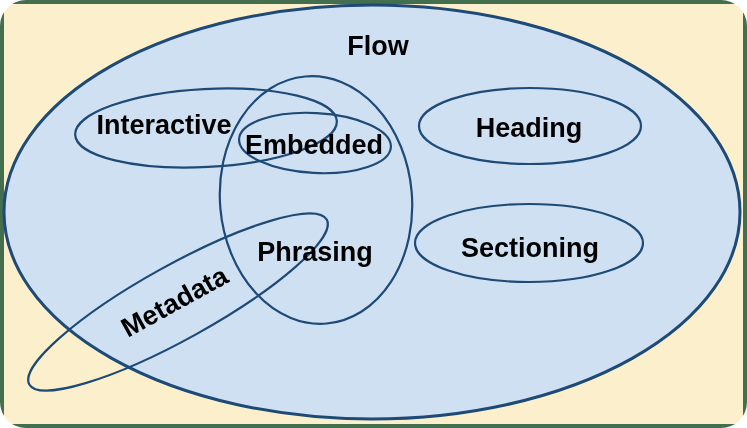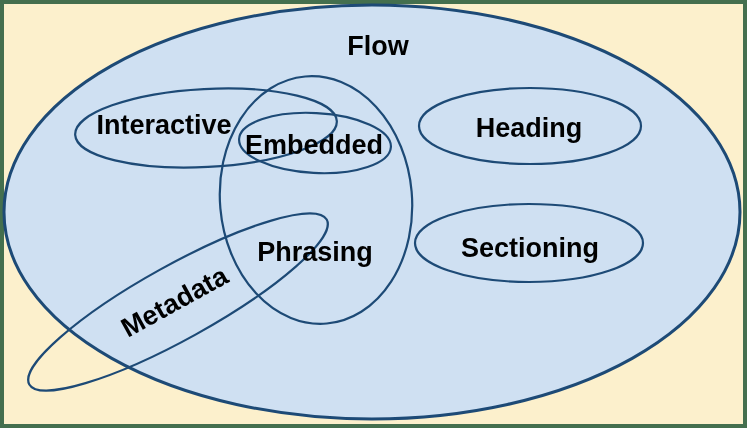--- a/index.html
+++ b/index.html
@@ -2,20 +2,21 @@
 <html><head>
 <meta charset="utf-8">
 <style>
   html, body { margin: 0; padding: 0; background: #ffffff; }
   .stage {
     position: relative;
     width: 747px;
     height: 428px;
     overflow: hidden;
     font-family: "Liberation Sans", sans-serif;
+    border-radius: 26px;
   }
   .stage svg { display: block; }
   text.set-label {
     font-family: "Liberation Sans", sans-serif;
     font-weight: bold;
     font-size: 27px;
     text-anchor: middle;
     user-select: none;
   }
 </style>

